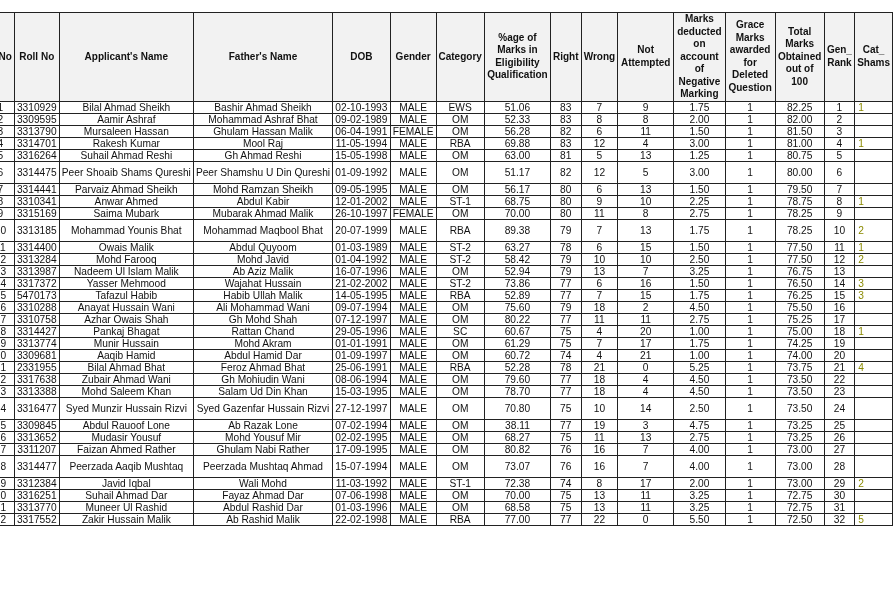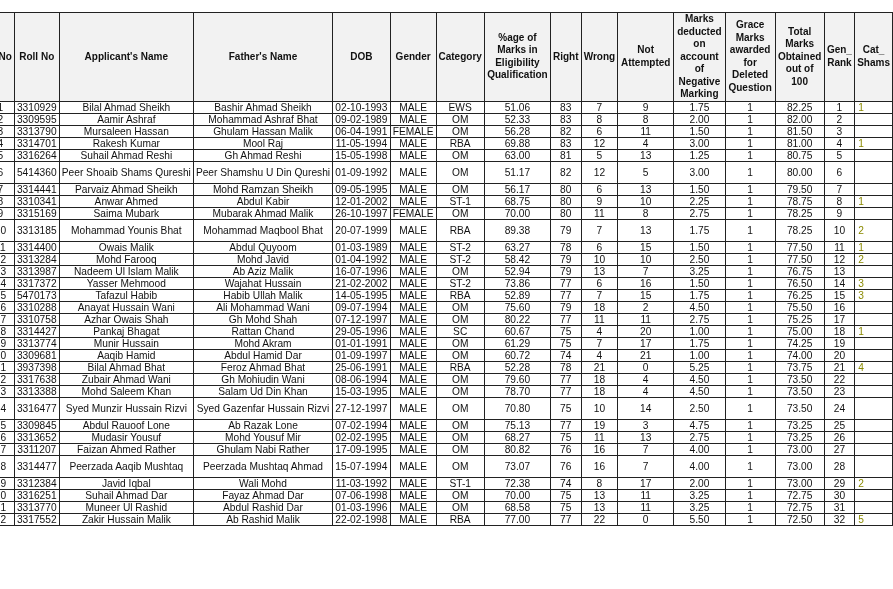--- a/index.html
+++ b/index.html
@@ -144,21 +144,21 @@
           <td>5</td>
           <td>13</td>
           <td>1.25</td>
           <td>1</td>
           <td>80.75</td>
           <td>5</td>
           <td class="cat"></td>
         </tr>
         <tr class="tall">
           <td>6</td>
-          <td>5414360</td>
+          <td>3314475</td>
           <td>Peer Shoaib Shams Qureshi</td>
           <td>Peer Shamshu U Din Qureshi</td>
           <td>01-09-1992</td>
           <td>MALE</td>
           <td>OM</td>
           <td>51.17</td>
           <td>82</td>
           <td>12</td>
           <td>5</td>
           <td>3.00</td>
@@ -414,21 +414,21 @@
           <td>4</td>
           <td>21</td>
           <td>1.00</td>
           <td>1</td>
           <td>74.00</td>
           <td>20</td>
           <td class="cat"></td>
         </tr>
         <tr>
           <td>21</td>
-          <td>3937398</td>
+          <td>2331955</td>
           <td>Bilal Ahmad Bhat</td>
           <td>Feroz Ahmad Bhat</td>
           <td>25-06-1991</td>
           <td>MALE</td>
           <td>RBA</td>
           <td>52.28</td>
           <td>78</td>
           <td>21</td>
           <td>0</td>
           <td>5.25</td>
@@ -492,21 +492,21 @@
           <td class="cat"></td>
         </tr>
         <tr>
           <td>25</td>
           <td>3309845</td>
           <td>Abdul Rauoof Lone</td>
           <td>Ab Razak Lone</td>
           <td>07-02-1994</td>
           <td>MALE</td>
           <td>OM</td>
-          <td>75.13</td>
+          <td>38.11</td>
           <td>77</td>
           <td>19</td>
           <td>3</td>
           <td>4.75</td>
           <td>1</td>
           <td>73.25</td>
           <td>25</td>
           <td class="cat"></td>
         </tr>
         <tr>

